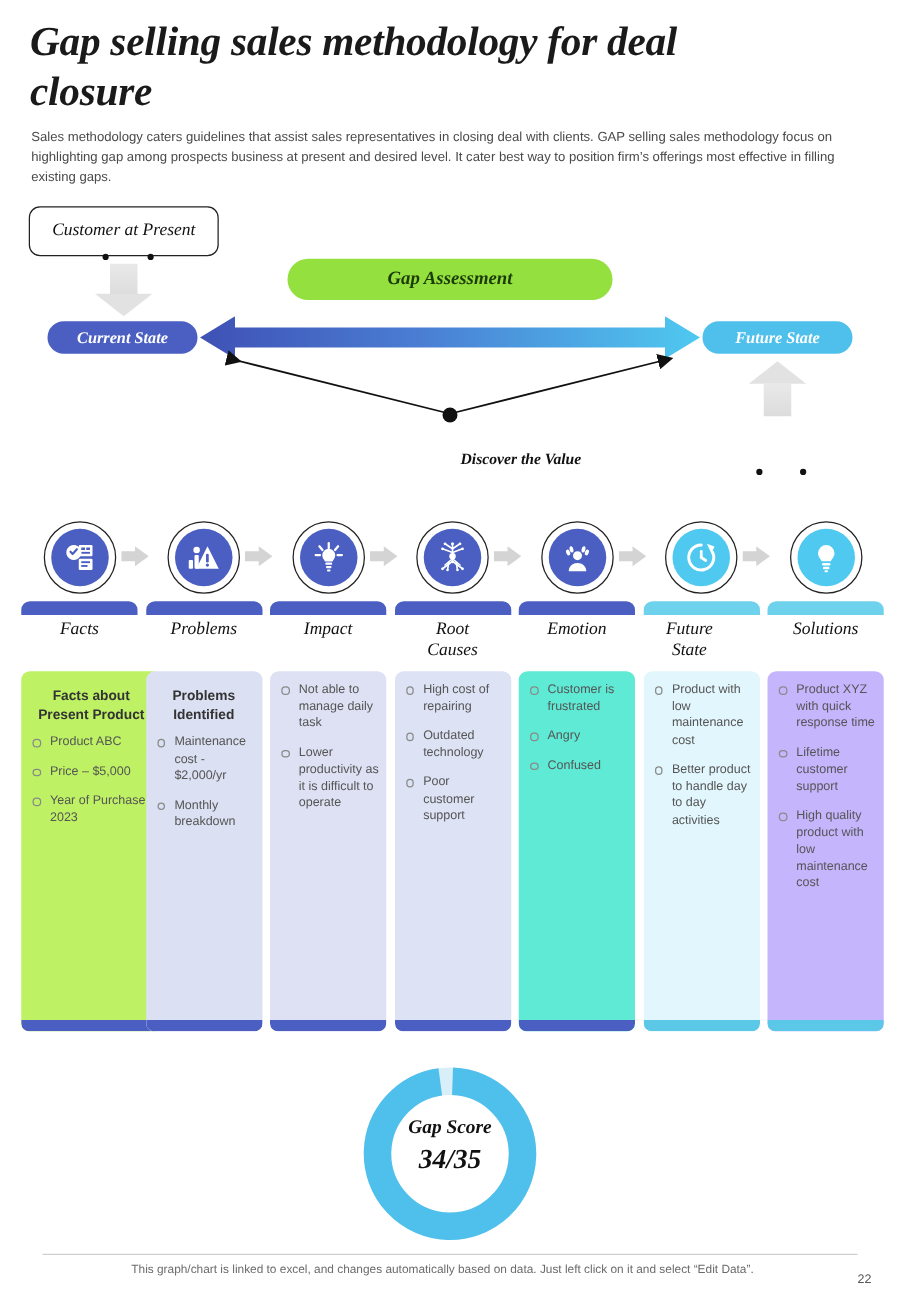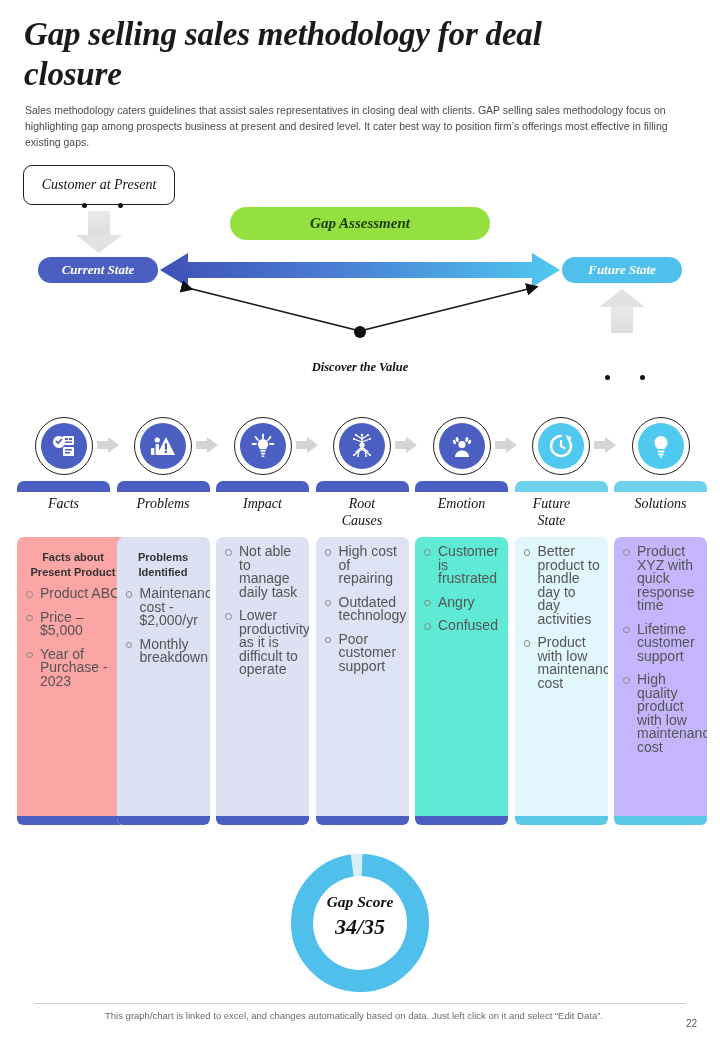--- a/index.html
+++ b/index.html
@@ -46,21 +46,21 @@
     font-family:"Liberation Serif", serif;font-style:italic;font-weight:bold;font-size:13px;
     color:#ffffff;box-sizing:border-box;
   }
   .pill.current{left:38px;top:102px;width:120px;height:26px;background:#4a5fc1;}
   .pill.future{left:562px;top:102px;width:120px;height:26px;background:#4fc0ec;}
   .pill.gap{left:230px;top:52px;width:260px;height:33px;background:#93e03f;color:#1d3b08;font-size:15px;}
 
   .bigarrow{position:absolute;left:160px;top:98px;width:400px;height:34px;}
 
   .vtext{
-    position:absolute;left:255px;top:205px;width:210px;text-align:center;
+    position:absolute;left:255px;top:205px;width:210px;text-align:right;
     font-family:"Liberation Serif", serif;font-style:italic;font-weight:bold;font-size:12.5px;color:#111;
   }
 
   
   .process{position:absolute;left:0;top:415px;width:720px;height:120px;}
   .icon-wrap{position:absolute;top:2px;width:58px;height:58px;}
   .icon-ring{
     position:absolute;inset:0;border:1.7px solid #222;border-radius:50%;background:#fff;
     box-sizing:border-box;
   }
@@ -82,21 +82,21 @@
   .cols{position:absolute;left:0;top:537px;width:720px;height:295px;}
   .col{position:absolute;top:0;height:288px;border-radius:7px 7px 6px 6px;overflow:hidden;}
   .col .inner{padding:8px 6px 0 6px;box-sizing:border-box;height:100%;}
   .col .colhead{
     text-align:center;font-weight:bold;font-size:11px;line-height:15px;color:#333;
     margin:5px 0 7px 0;
   }
   .bullets{list-style:none;margin:0;padding:0;}
   .bullets li{
     position:relative;padding-left:17px;margin-bottom:10px;
-    font-size:14px;line-height:13.5px;color:#555;
+    font-size:10px;line-height:13.5px;color:#555;
   }
   .bullets li:before{
     content:"";position:absolute;left:3px;top:4px;width:4.5px;height:4.5px;
     border:1px solid #8a8a8a;border-radius:50%;
   }
   .colfoot{position:absolute;bottom:0;left:0;width:100%;height:9px;border-radius:0 0 6px 6px;}
 
   
   .donutwrap{position:absolute;left:285px;top:848px;width:150px;height:150px;}
   .donut-label{
@@ -331,21 +331,21 @@
             <rect x="10.4" y="20.4" width="5.2" height="2" rx="0.9" fill="#fff"></rect>
             <rect x="11.6" y="23.2" width="2.8" height="1.6" rx="0.8" fill="#fff"></rect>
           </svg>
         </div>
       </div>
       <div class="hdrbar" style="left: 614px; width: 93px; background: rgb(111, 210, 236);"></div>
       <div class="hdrlabel" style="left: 614px; width: 93px;"><span>Solutions</span></div>
     </div>
 
   <div class="cols" id="cols-row">
-      <div class="col" style="left: 17px; width: 112px; background: #fca5a5;">
+      <div class="col" style="left: 17px; width: 112px; background: #bef264;">
         <div class="inner">
           <div class="colhead">Facts about Present Product</div>
           <ul class="bullets">
             <li>Product ABC</li>
             <li>Price – $5,000</li>
             <li>Year of Purchase - 2023</li>
           </ul>
         </div>
         <div class="colfoot" style="background:#4a5fc1"></div>
       </div>
@@ -384,22 +384,22 @@
             <li>Customer is frustrated</li>
             <li>Angry</li>
             <li>Confused</li>
           </ul>
         </div>
         <div class="colfoot" style="background:#4a5fc1"></div>
       </div>
       <div class="col" style="left: 514.5px; width: 93px; background: rgb(226, 246, 253);">
         <div class="inner">
           <ul class="bullets">
+            <li>Product with low maintenance cost</li>
             <li>Better product to handle day to day activities</li>
-            <li>Product with low maintenance cost</li>
           </ul>
         </div>
         <div class="colfoot" style="background:#5cc8e8"></div>
       </div>
       <div class="col" style="left: 614px; width: 93px; background: #c4b5fd;">
         <div class="inner">
           <ul class="bullets">
             <li>Product XYZ  with quick response time</li>
             <li>Lifetime customer support</li>
             <li>High quality product with low maintenance cost</li>

